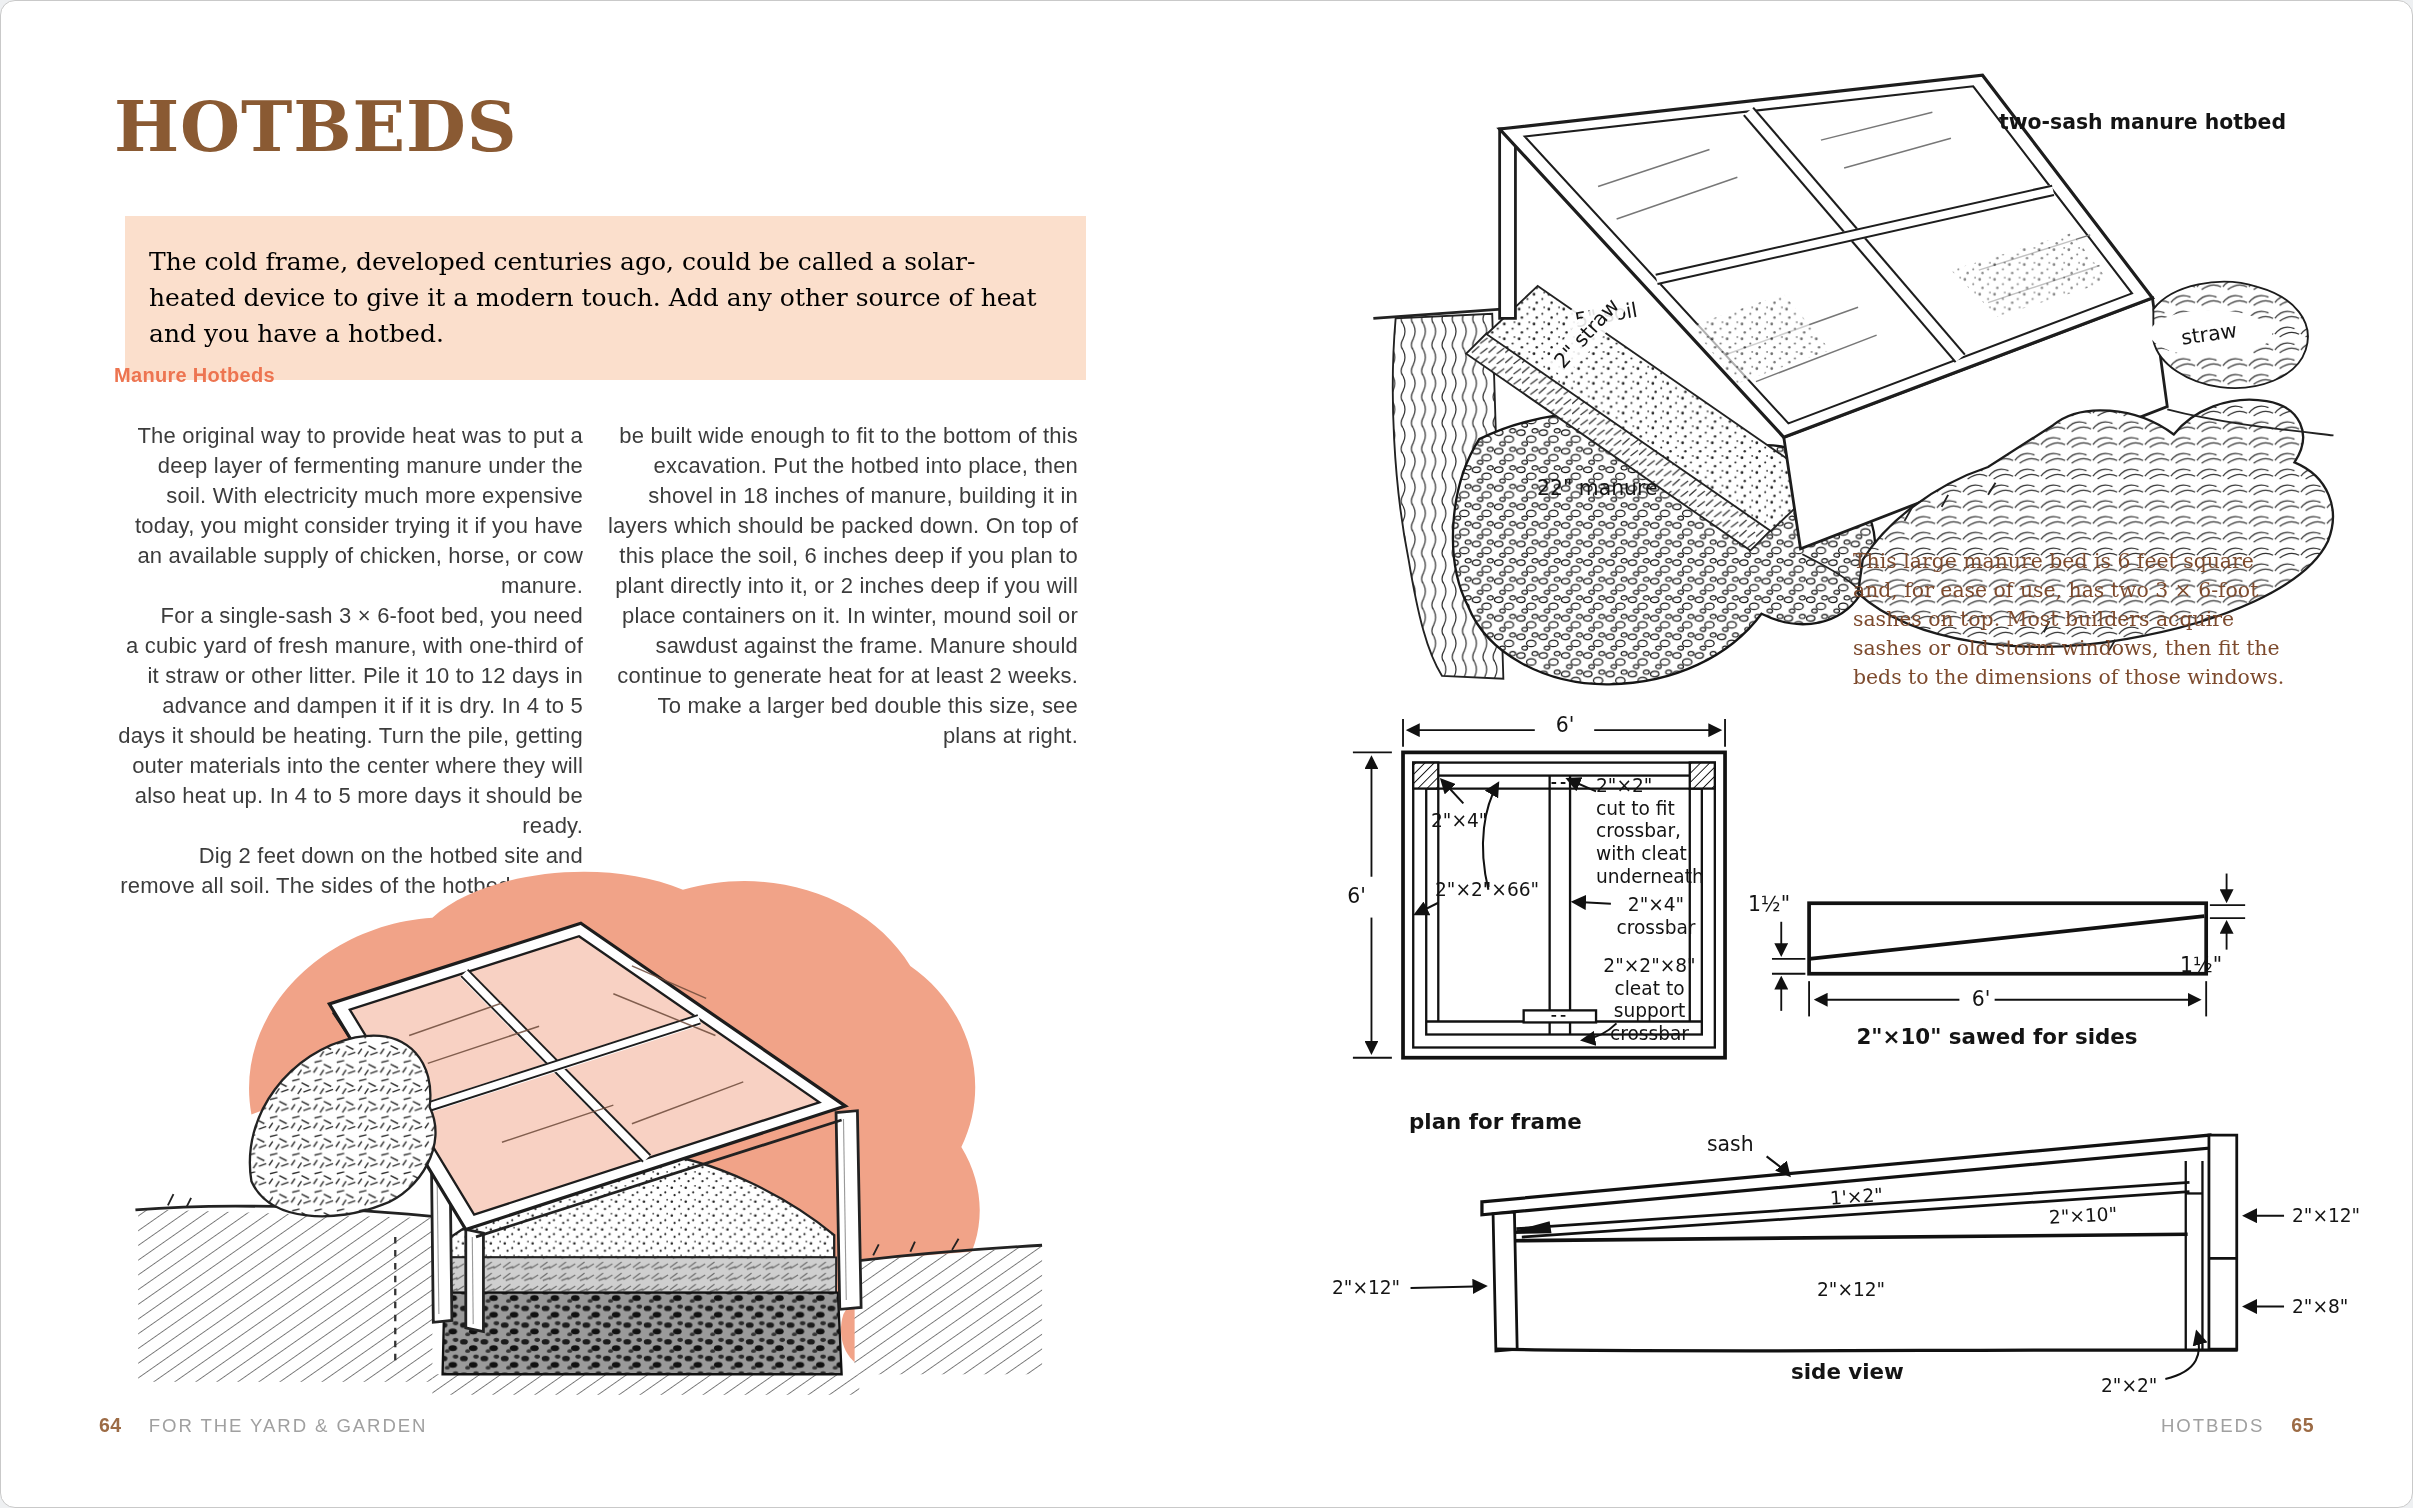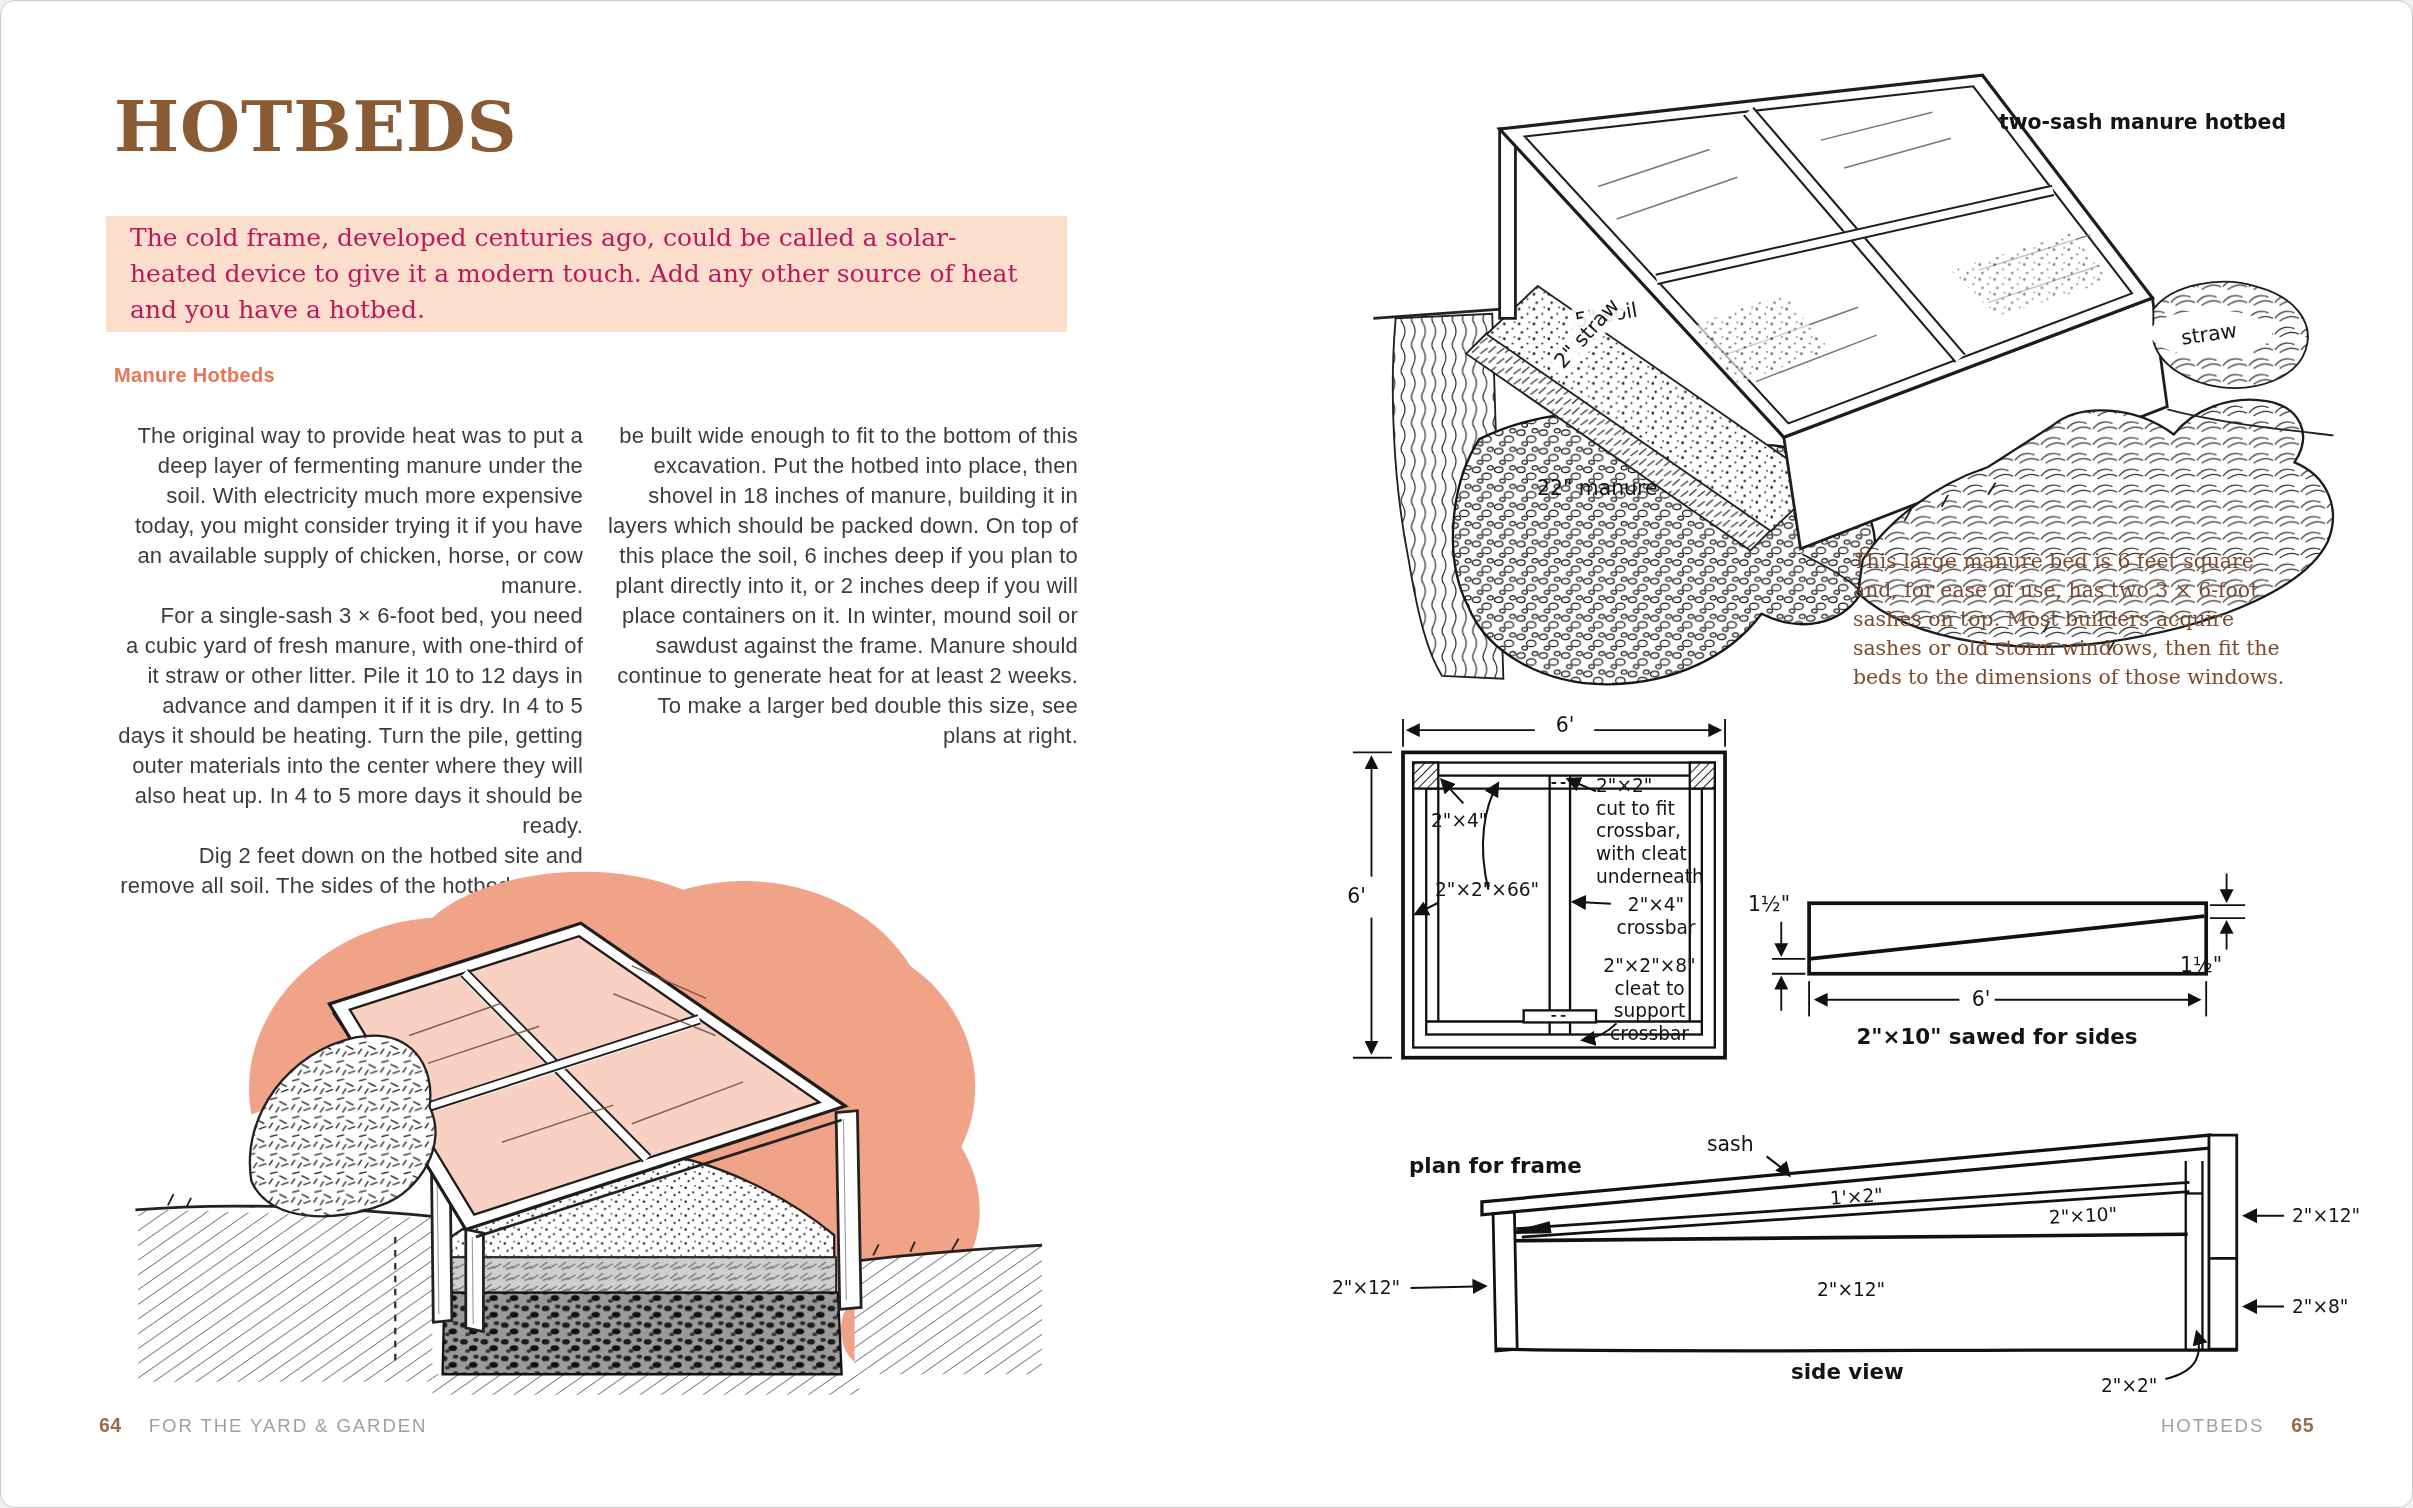--- a/index.html
+++ b/index.html
@@ -10,23 +10,23 @@
     font-family:"Liberation Sans", sans-serif; color:#3c3c3c;text-decoration:underline;
   }
   .abs { position:absolute; }
 
   
   .page-title {
     left:113px; top:85px; font-family:"DejaVu Serif", serif; font-weight:700;
     font-size:69px; letter-spacing:0.9px; color:#8a5a33;
   }
   .intro-box {
-    left:105px; top:215px; width:961px; box-sizing:border-box;
-    background:#fbdfcc; padding:4px 24px;
-    font-family:"DejaVu Serif", serif; font-size:25px; line-height:36px; color:#be185d;
+    left:124px; top:215px; width:961px; box-sizing:border-box;
+    background:#fbdfcc; padding:28px 24px;
+    font-family:"DejaVu Serif", serif; font-size:25px; line-height:36px; color:#000000;
   }
   .section-heading {
     left:113px; top:363px; font-size:20px; font-weight:bold; color:#ed7450;
     letter-spacing:0.3px;
   }
   .col { top:420px; font-size:22px; line-height:30px; letter-spacing:0.2px; }
   .col p { margin:0;text-align:right; }
   .col p + p { text-indent:35px; }
   .col1 { left:113px; width:469px; }
   .col2 { left:599px; width:478px; }
@@ -321,21 +321,21 @@
 cut to fit
 crossbar,
 with cleat
 underneath</div>
     <div class="dlabel center" style="left:267px; top:201px; width:102px;">2"×4"
 crossbar</div>
     <div class="dlabel center" style="left:254px; top:262px; width:115px;">2"×2"×8"
 cleat to
 support
 crossbar</div>
-    <div class="dcaption" style="left:71px; top:416px;margin-top:44px;">plan for frame</div>
+    <div class="dcaption" style="left:71px; top:416px;">plan for frame</div>
   </div>
 
   <div class="diagram" style="left:1745px; top:863px; width:501px; height:200px;">
     <svg width="501" height="200" viewBox="0 0 540 215">
       <defs>
         <marker id="Barr" viewBox="0 0 10 10" refX="8" refY="5" markerWidth="7.5" markerHeight="7.5" orient="auto-start-reverse">
           <path d="M0 0 L10 5 L0 10 Z" fill="#111"></path>
         </marker>
       </defs>
       <g fill="none" stroke="#111">

